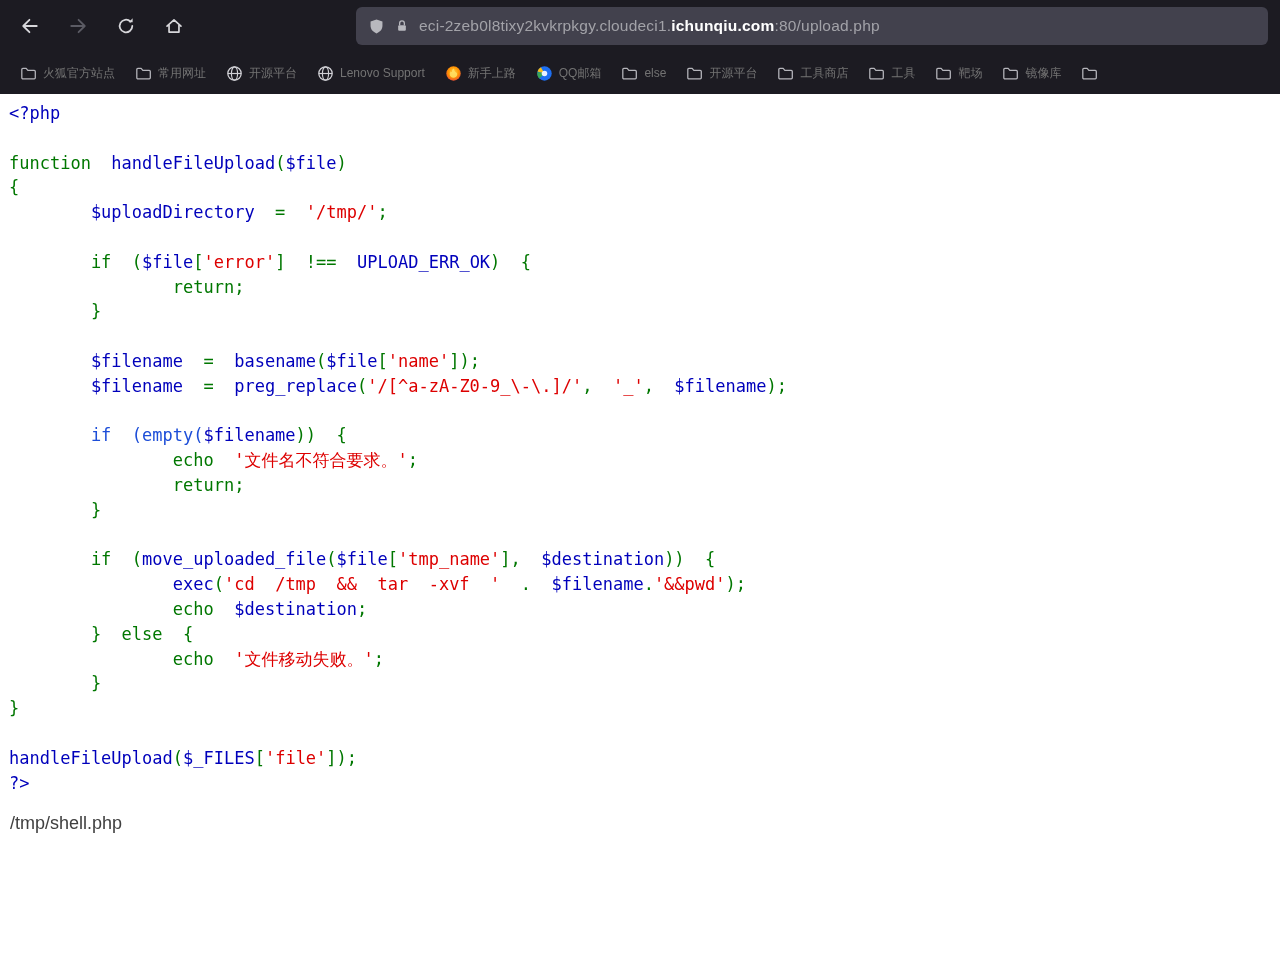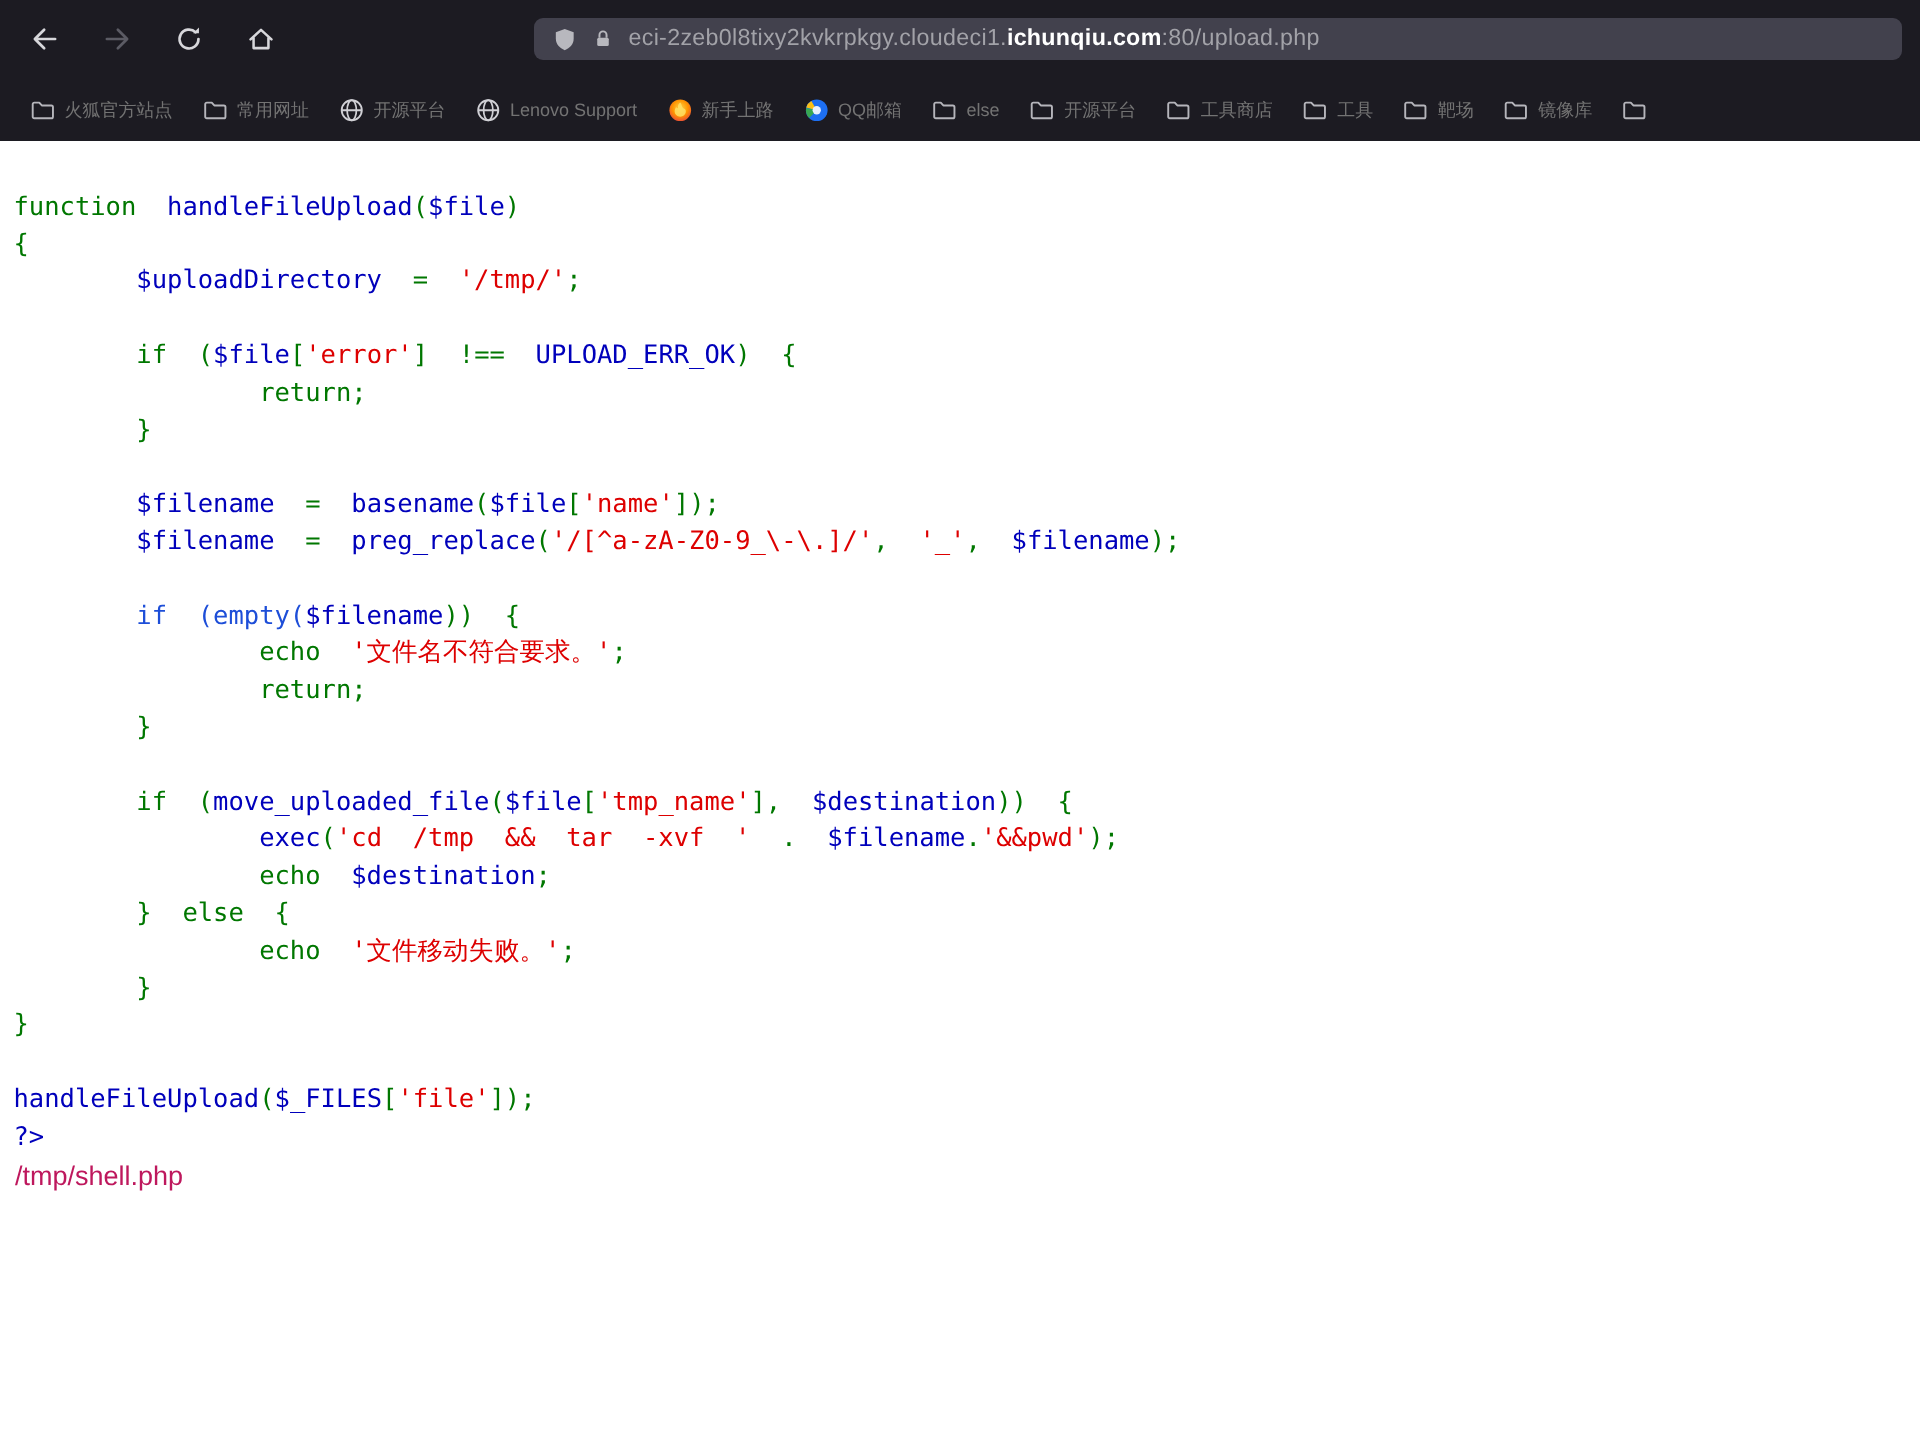--- a/index.html
+++ b/index.html
@@ -5,40 +5,40 @@
   * { margin:0; padding:0; box-sizing:border-box; }
   html,body { width:1280px; height:970px; overflow:hidden; background:#ffffff;
               font-family:"Liberation Sans", sans-serif; }
 
   
   .chrome { background:#1c1b22; }
   .toolbar { height:52px; display:flex; align-items:center; padding:0 12px; }
   .nav-btn { width:36px; height:36px; display:flex; align-items:center; justify-content:center;
              border-radius:4px; margin-right:12px; cursor:pointer; flex:0 0 auto; }
   .nav-btn svg { display:block; }
-  .urlbar { flex:1; margin-left:152px; height:28px; background:#42414d; border-radius:6px;
+  .urlbar { flex:1; margin-left:152px; height:38px; background:#42414d; border-radius:6px;
             display:flex; align-items:center; padding:0 12px; min-width:0; }
   .urlbar .u-icon { display:flex; align-items:center; margin-right:10px; flex:0 0 auto; cursor:pointer; }
   .url-text { font-size:15.5px; color:#a2a2a8; white-space:nowrap; overflow:hidden; letter-spacing:.2px; }
   .url-text .domain { color:#ffffff; font-weight:600; }
 
   
   .bookmarks { height:42px; display:flex; align-items:center; padding:0 10px; overflow:hidden; }
   .bookmark { display:flex; align-items:center; gap:6px; padding:5px 10px; border-radius:4px;
               cursor:pointer; flex:0 0 auto; }
   .bm-icon { width:17px; height:17px; display:flex; align-items:center; justify-content:center; }
   .bm-icon svg { display:block; }
   .bm-label { font-size:12px; color:#737373; white-space:nowrap; }
 
   
   .content { background:#ffffff; height:876px; padding:7px 0 0 9px; overflow:hidden; }
   .code-line { font-family:"DejaVu Sans Mono","Liberation Mono",monospace;
                font-size:17px; line-height:24.8px; white-space:pre; }
-  .output { font-family:"Liberation Sans",sans-serif; font-size:18px; color:#be185d;
-            margin-top:3px; padding-left:1px; font-weight:500; }
+  .output { font-family:"Liberation Sans",sans-serif; font-size:18px; color:#404040;
+            margin-top:18px; padding-left:1px; font-weight:500; }
 
   .hidden-defs { position:absolute; width:0; height:0; overflow:hidden; }
 </style>
 </head>
 <body>
 
 <svg class="hidden-defs" aria-hidden="true">
   <defs>
     <symbol id="folder-icon" viewBox="0 0 16 16">
       <path d="M1.7 4.2 a1 1 0 0 1 1 -1 h3.1 l1.6 1.8 h6 a1 1 0 0 1 1 1 v6 a1 1 0 0 1 -1 1 h-10.7 a1 1 0 0 1 -1 -1 z" fill="none" stroke="#b5b5bb" stroke-width="1.2" stroke-linejoin="round"></path>
@@ -210,20 +210,21 @@
             <use href="#folder-icon"></use>
           </svg>
     </span>
     <span class="bm-label"></span>
   </div>
     </div>
 </div>
 
 <div class="content">
   <div>
+      <div class="code-line"><span style="color: rgb(0, 0, 187);">&lt;?php</span></div>
       <div class="code-line">&nbsp;</div>
       <div class="code-line"><span style="color: rgb(0, 119, 0);">function  </span><span style="color: rgb(0, 0, 187);">handleFileUpload</span><span style="color: rgb(0, 119, 0);">(</span><span style="color: rgb(0, 0, 187);">$file</span><span style="color: rgb(0, 119, 0);">)</span></div>
       <div class="code-line"><span style="color: rgb(0, 119, 0);">{</span></div>
       <div class="code-line"><span style="color: rgb(0, 0, 187);">        $uploadDirectory</span><span style="color: rgb(0, 119, 0);">  =  </span><span style="color: rgb(221, 0, 0);">'/tmp/'</span><span style="color: rgb(0, 119, 0);">;</span></div>
       <div class="code-line">&nbsp;</div>
       <div class="code-line"><span style="color: rgb(0, 119, 0);">        if  (</span><span style="color: rgb(0, 0, 187);">$file</span><span style="color: rgb(0, 119, 0);">[</span><span style="color: rgb(221, 0, 0);">'error'</span><span style="color: rgb(0, 119, 0);">]  !==  </span><span style="color: rgb(0, 0, 187);">UPLOAD_ERR_OK</span><span style="color: rgb(0, 119, 0);">)  {</span></div>
       <div class="code-line"><span style="color: rgb(0, 119, 0);">                return;</span></div>
       <div class="code-line"><span style="color: rgb(0, 119, 0);">        }</span></div>
       <div class="code-line">&nbsp;</div>
       <div class="code-line"><span style="color: rgb(0, 0, 187);">        $filename</span><span style="color: rgb(0, 119, 0);">  =  </span><span style="color: rgb(0, 0, 187);">basename</span><span style="color: rgb(0, 119, 0);">(</span><span style="color: rgb(0, 0, 187);">$file</span><span style="color: rgb(0, 119, 0);">[</span><span style="color: rgb(221, 0, 0);">'name'</span><span style="color: rgb(0, 119, 0);">]);</span></div>

